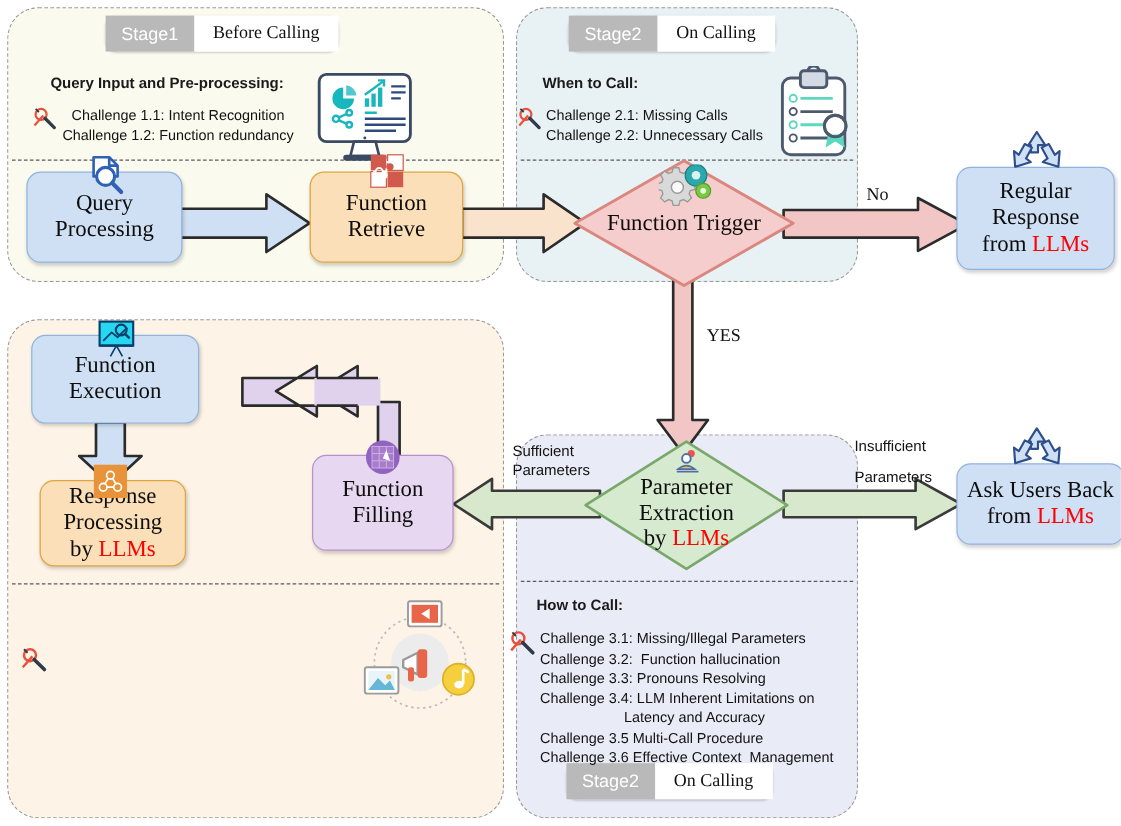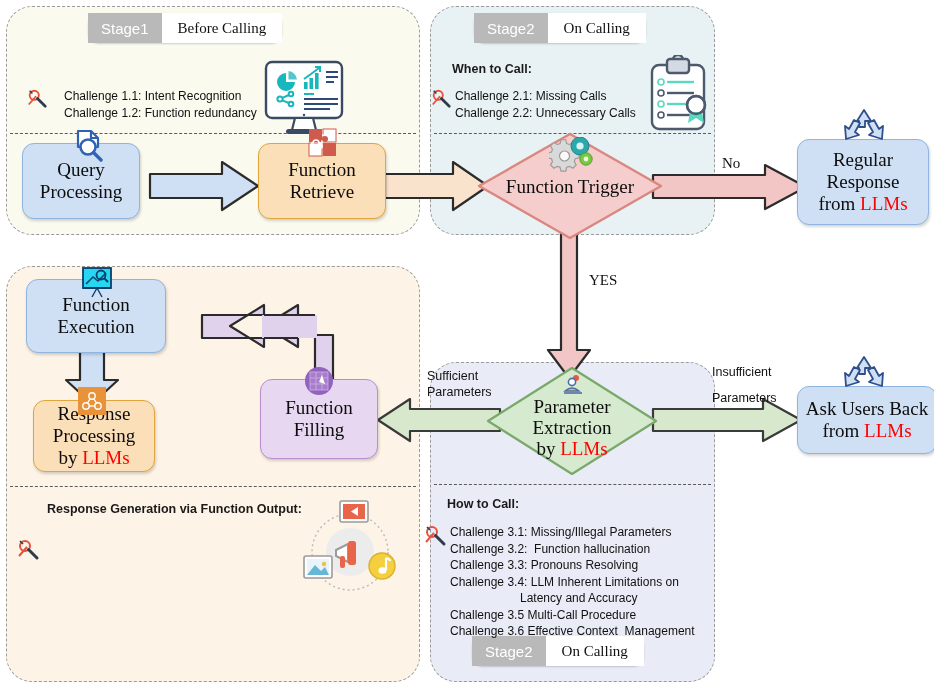--- a/index.html
+++ b/index.html
@@ -71,28 +71,28 @@
   </div>
   <div class="badge" style="left:474px;top:13px;">
     <div class="b-left">Stage2</div>
     <div class="b-right">On Calling</div>
   </div>
   <div class="badge" style="left:472px;top:636px;">
     <div class="b-left">Stage2</div>
     <div class="b-right">On Calling</div>
   </div>
 
-  <div class="chal-list" style="left:64px;top:88px;">Challenge 1.1: Intent Recognition
+  <div class="sec-title" style="left:42px;top:62px;">Query Input and Pre-processing:</div>
+  <div class="chal-list" style="left:52px;top:88px;text-align:center;">Challenge 1.1: Intent Recognition
 Challenge 1.2: Function redundancy</div>
 
   <div class="sec-title" style="left:452px;top:62px;">When to Call:</div>
   <div class="chal-list" style="left:455px;top:88px;">Challenge 2.1: Missing Calls
 Challenge 2.2: Unnecessary Calls</div>
 
-  <div class="sec-title" style="left:47px;top:502px;">Response Generation via Function Output:</div>
 
   <div class="sec-title" style="left:447px;top:497px;">How to Call:</div>
   <div class="chal-list" style="left:450px;top:524px;">Challenge 3.1: Missing/Illegal Parameters
 Challenge 3.2:  Function hallucination
 Challenge 3.3: Pronouns Resolving
 Challenge 3.4: LLM Inherent Limitations on
                      Latency and Accuracy
 Challenge 3.5 Multi-Call Procedure
 Challenge 3.6 Effective Context  Management</div>
 
@@ -257,21 +257,21 @@
   </svg>
 
   <div class="edgelabel serif" style="left:722px;top:155px;">No</div>
   <div class="edgelabel serif" style="left:589px;top:272px;">YES</div>
   <div class="edgelabel" style="left:427px;top:368px;">Sufficient
 Parameters</div>
   <div class="edgelabel" style="left:712px;top:366px;line-height:13px;">Insufficient
 
 Parameters</div>
 
-  <div class="nodebox blue-box" style="left:22px;top:143px;width:118px;height:76px;">
+  <div class="nodebox blue-box" style="left:22px;top:143px;width:130px;height:76px;">
     <span class="inlineicon" style="left:48px;top:-16px;">
       <svg width="34" height="34" viewBox="0 0 34 34">
         <path d="M7 3 h13 l7 7 v9 h-20 Z" fill="#ffffff" stroke="#2f61b4" stroke-width="2.2" stroke-linejoin="round"></path>
         <path d="M20 3 v7 h7" fill="none" stroke="#2f61b4" stroke-width="2.2"></path>
         <circle cx="17" cy="19" r="7.5" fill="#ffffff" stroke="#2f61b4" stroke-width="2.6"></circle>
         <line x1="22.5" y1="24.5" x2="30" y2="32" stroke="#2f61b4" stroke-width="3.4" stroke-linecap="round"></line>
       </svg>
     </span>
     <span class="lbl">Query
 Processing</span>

